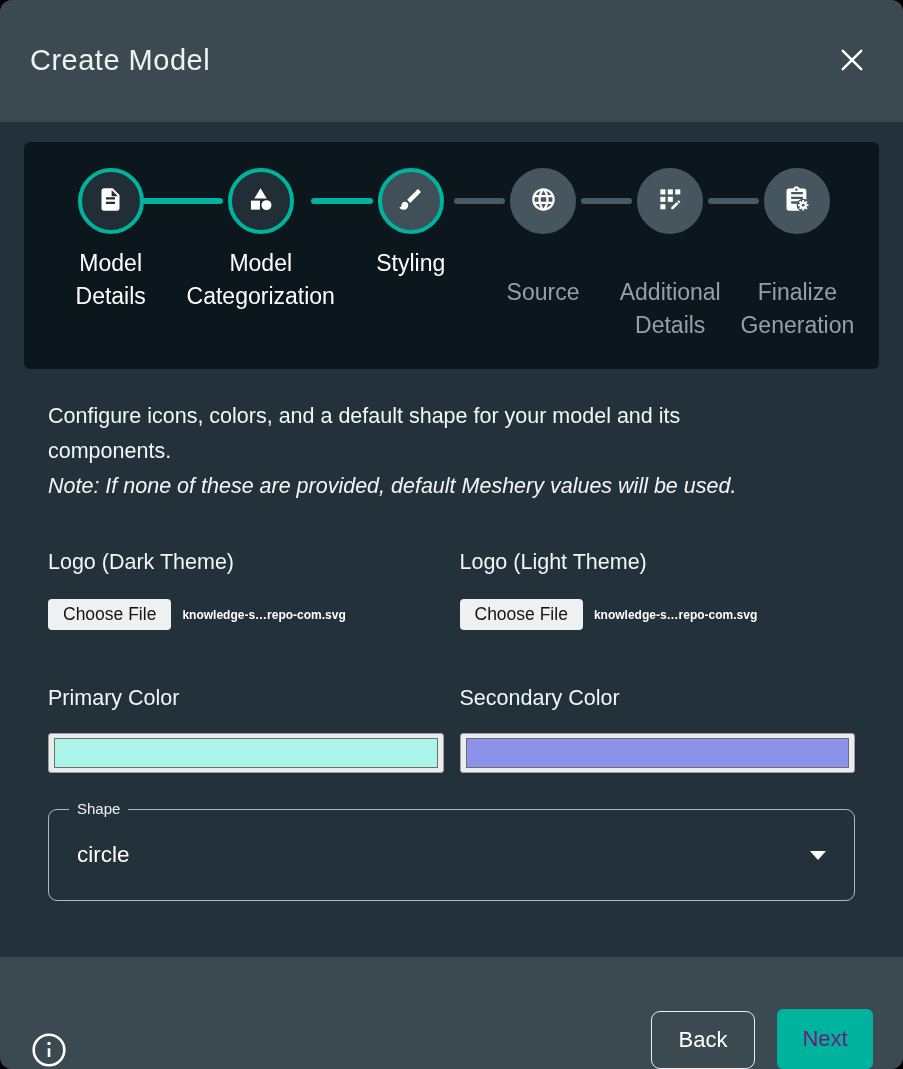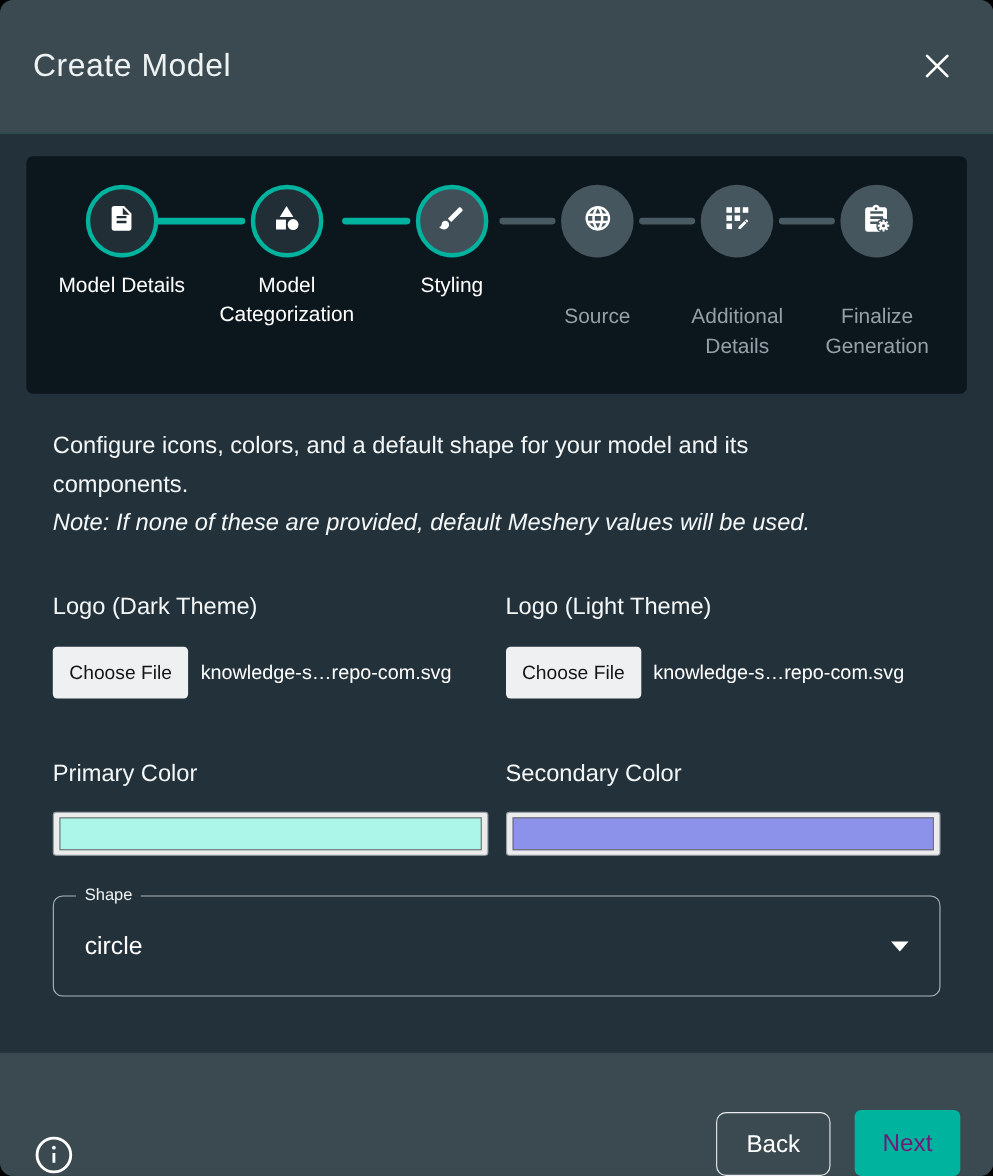--- a/index.html
+++ b/index.html
@@ -18,35 +18,35 @@
   .step-panel{background:#0c161d;border-radius:6px;padding:26px 18px 28px;display:flex;}
   .step{flex:1;position:relative;display:flex;flex-direction:column;align-items:center;}
   .step.w1{flex:1.08}.step.w2{flex:1.28}
   .conn{position:absolute;top:30px;height:6px;left:calc(-50% + 38px);right:calc(50% + 38px);border-radius:3px;}
   .conn.teal{background:#00B39F;}
   .conn.gray{background:#4a5a62;}
   .circ{width:58px;height:58px;border-radius:50%;display:flex;align-items:center;justify-content:center;z-index:1;}
   .step.completed .circ{border:4px solid #00B39F;background:#222e35;}
   .step.active .circ{border:4px solid #00B39F;background:#415058;}
   .step.upcoming .circ{border:4px solid #46565e;background:#46565e;}
-  .step-label{margin-top:13px;text-align:center;font-size:19px;line-height:1.42;max-width:150px;}
+  .step-label{margin-top:13px;text-align:center;font-size:23px;line-height:1.42;max-width:150px;}
   .step.completed .step-label,.step.active .step-label{color:#fff;}
   .step.upcoming .step-label{color:#93a1a7;margin-top:42px;}
 
   
   .desc{margin:30px 24px 0;color:#f3f6f6;font-size:21.5px;line-height:1.63;}
   .desc .main{width:712px;}
   .desc .note{font-style:italic;}
 
   
   .grid2{display:grid;grid-template-columns:1fr 1fr;column-gap:16px;margin:46px 24px 0;}
   .fld-label{color:#f3f6f6;font-size:21.5px;}
   .file-row{margin-top:24px;display:flex;align-items:center;gap:11px;}
-  .choose-btn{background:#eef0f1;color:#141414;border:none;border-radius:4px;font-size:17.5px;font-family:"Liberation Sans",sans-serif;padding:5px 15px;height:47px;cursor:pointer;}
-  .file-name{color:#fff;font-size:18px;white-space:nowrap;}
+  .choose-btn{background:#eef0f1;color:#141414;border:none;border-radius:4px;font-size:17.5px;font-family:"Liberation Sans",sans-serif;padding:5px 15px;height:31px;cursor:pointer;}
+  .file-name{color:#fff;font-size:12px;white-space:nowrap;font-weight:bold;}
   .grid2.colors{margin-top:56px;}
   .color-input{margin-top:22px;height:40px;background:#ececec;border:1px solid #9aa0a6;border-radius:3px;padding:4px 5px;box-sizing:border-box;cursor:pointer;}
   .color-swatch{width:100%;height:100%;border:1px solid #6d6d6d;box-sizing:border-box;}
 
   
   .shape-field{margin:36px 24px 0;height:92px;border:1px solid rgba(255,255,255,.65);border-radius:9px;position:relative;box-sizing:border-box;display:flex;align-items:center;justify-content:space-between;padding:12px 28px;cursor:pointer;}
   .shape-legend{position:absolute;top:-10px;left:20px;background:#22313a;padding:0 8px;color:#f0f3f3;font-size:15px;}
   .shape-value{color:#fff;font-size:22.5px;}
   .caret{width:0;height:0;border-left:8px solid transparent;border-right:8px solid transparent;border-top:9px solid #fff;}
 

